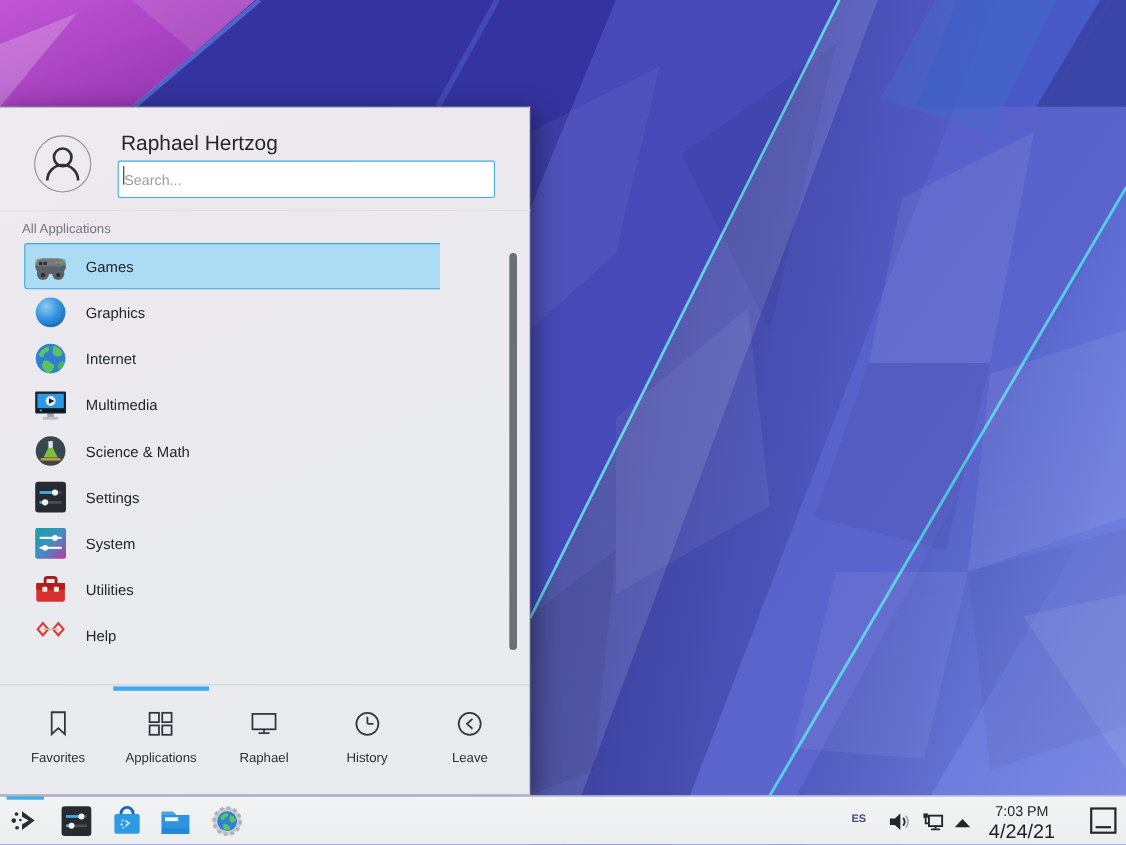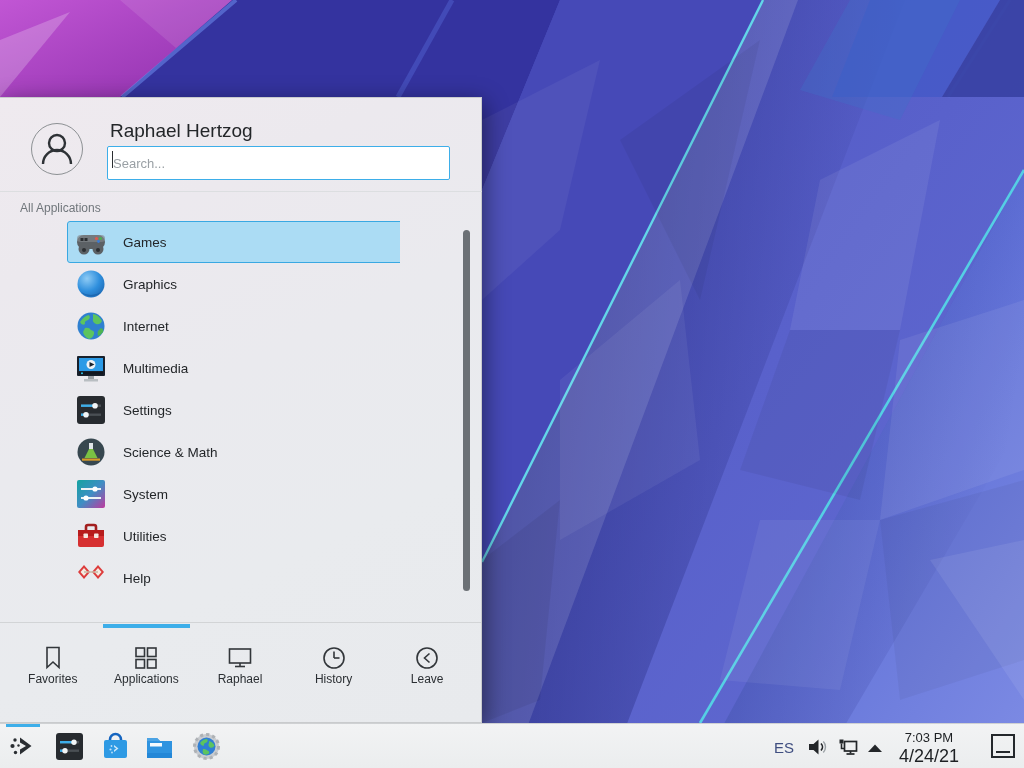--- a/index.html
+++ b/index.html
@@ -27,51 +27,51 @@
     position:absolute; left:107px; top:48px; width:343px; height:34px;
     border:1px solid #3daee9; border-radius:2px; background:#fff;
     font-family:"Liberation Sans", sans-serif; font-size:13px; color:#232629;
     padding:0 6px 0 5px; outline:none;
   }
   .search-input::placeholder { color:#9aa0a5; opacity:1; }
   .caret { position:absolute; left:112px; top:53px; width:1px; height:17px; background:#2b2e31; z-index:6; }
   .header-divider { position:absolute; left:0; top:93px; width:482px; height:1px; background:#dcdee0; }
   .section-label { position:absolute; left:20px; top:103px; font-size:12px; color:#70767b; }
 
-  .category-list { position:absolute; left:0; top:122px; width:400px; height:402px; overflow:hidden; padding-top:1px;padding-left:45px; }
+  .category-list { position:absolute; left:0; top:122px; width:400px; height:402px; overflow:hidden; padding-top:1px; }
   .cat-row {
     position:relative; margin-left:22px; width:421px; height:42px;
     display:flex; align-items:center; border:1px solid transparent; border-radius:3px;
   }
   .cat-row.selected { background:#abdcf4; border-color:#39a8e2; }
   .cat-icon { width:32px; height:32px; margin-left:7px; flex:0 0 32px; }
   .cat-label { margin-left:16px; font-size:13.5px; color:#232629; }
   .cat-arrow { position:absolute; right:12px; top:16px; width:0; height:0;
     border-left:6px solid #9aa0a5; border-top:5px solid transparent; border-bottom:5px solid transparent; }
   .cat-row.selected .cat-arrow { border-left-color:#232629; }
 
   .scrollbar { position:absolute; left:463px; top:132px; width:7px; height:361px; background:#6b7075; border-radius:3.5px; }
 
   .tab-divider { position:absolute; left:0; top:524px; width:481px; height:1px; background:#d2d4d6; }
   .tab-indicator { position:absolute; left:103px; top:526px; width:87px; height:4px; background:#3daee9; }
 
   .tabbar { position:absolute; left:6px; top:540px; width:468px; height:70px;
     display:grid; grid-template-columns:repeat(5,1fr); }
   .tab { display:flex; flex-direction:column; align-items:center; cursor:default; }
   .tab-icon { margin-top:6px; width:28px; height:28px; }
-  .tab-label { margin-top:0; font-size:12px; color:#2b2f33; }
+  .tab-label { margin-top:10px; font-size:12px; color:#2b2f33; }
 
   
   .taskbar {
     position:absolute; left:0; top:723px; width:1024px; height:45px;
     background:linear-gradient(#f2f3f4,#ebedee); border-top:1px solid #cfd1d3; z-index:6;
   }
   .task-icon { position:absolute; top:7px; width:31px; height:31px; }
   .active-strip { position:absolute; left:6px; top:0; width:34px; height:3px; background:#3daee9; }
-  .tray-label { position:absolute; left:774px; top:15px; font-size:15px; font-weight:normal; color:#3f4e80; }
+  .tray-label { position:absolute; left:774px; top:15px; font-size:10px; font-weight:bold; color:#3f4e80; }
   .tray-icon { position:absolute; top:12px; width:22px; height:22px; }
   .clock { position:absolute; left:886px; top:3px; width:86px; text-align:center; }
   .clock-time { font-size:13px; color:#1d2023; line-height:22px; }
   .clock-date { font-size:18px; color:#1d2023; line-height:15px; }
   .show-desktop { position:absolute; left:991px; top:10px; width:24px; height:24px; border:2px solid #24282c; background:transparent; }
   .show-desktop span { position:absolute; left:3px; bottom:3px; width:14px; height:2px; background:#24282c; }
 </style>
 </head>
 <body>
 
@@ -219,40 +219,40 @@
           <rect x="4" y="20" width="24" height="2.5" fill="#10161f"></rect>
           <circle cx="7" cy="21.2" r="1" fill="#35c3e8"></circle>
         </svg>
         <span class="cat-label">Multimedia</span>
         <span class="cat-arrow"></span>
       </div>
 
 
       <div class="cat-row">
         <svg class="cat-icon" viewBox="0 0 32 32">
+          <circle cx="16" cy="16" r="13.5" fill="#37474f"></circle>
+          <rect x="14" y="7" width="4" height="7" fill="#dfe5e8"></rect>
+          <path d="M14 13 l-4.5 9 h13 l-4.5 -9 z" fill="#7ac143"></path>
+          <rect x="7" y="22.5" width="18" height="2.2" fill="#d79b2a"></rect>
+        </svg>
+        <span class="cat-label">Science &amp; Math</span>
+        <span class="cat-arrow"></span>
+      </div>
+
+      <div class="cat-row">
+        <svg class="cat-icon" viewBox="0 0 32 32">
           <rect x="2" y="2" width="28" height="28" rx="3" fill="#272b2f"></rect>
           <rect x="6" y="10.5" width="20" height="2.4" fill="#4a4f54"></rect>
           <rect x="6" y="10.5" width="14" height="2.4" fill="#3daee9"></rect>
           <circle cx="20" cy="11.7" r="2.8" fill="#f2f4f5"></circle>
           <rect x="6" y="19.5" width="20" height="2.4" fill="#4a4f54"></rect>
           <rect x="6" y="19.5" width="6" height="2.4" fill="#3daee9"></rect>
           <circle cx="11" cy="20.7" r="2.8" fill="#f2f4f5"></circle>
         </svg>
         <span class="cat-label">Settings</span>
-        <span class="cat-arrow"></span>
-      </div>
-
-      <div class="cat-row">
-        <svg class="cat-icon" viewBox="0 0 32 32">
-          <circle cx="16" cy="16" r="13.5" fill="#37474f"></circle>
-          <rect x="14" y="7" width="4" height="7" fill="#dfe5e8"></rect>
-          <path d="M14 13 l-4.5 9 h13 l-4.5 -9 z" fill="#7ac143"></path>
-          <rect x="7" y="22.5" width="18" height="2.2" fill="#d79b2a"></rect>
-        </svg>
-        <span class="cat-label">Science &amp; Math</span>
         <span class="cat-arrow"></span>
       </div>
 
       <div class="cat-row">
         <svg class="cat-icon" viewBox="0 0 32 32">
           <defs>
               <linearGradient id="gSys" x1="0" y1="0" x2="1" y2="1">
             <stop offset="0" stop-color="#14a3a0"></stop>
                 <stop offset="0.5" stop-color="#3f8ec4"></stop>
                 <stop offset="1" stop-color="#c0399e"></stop>

